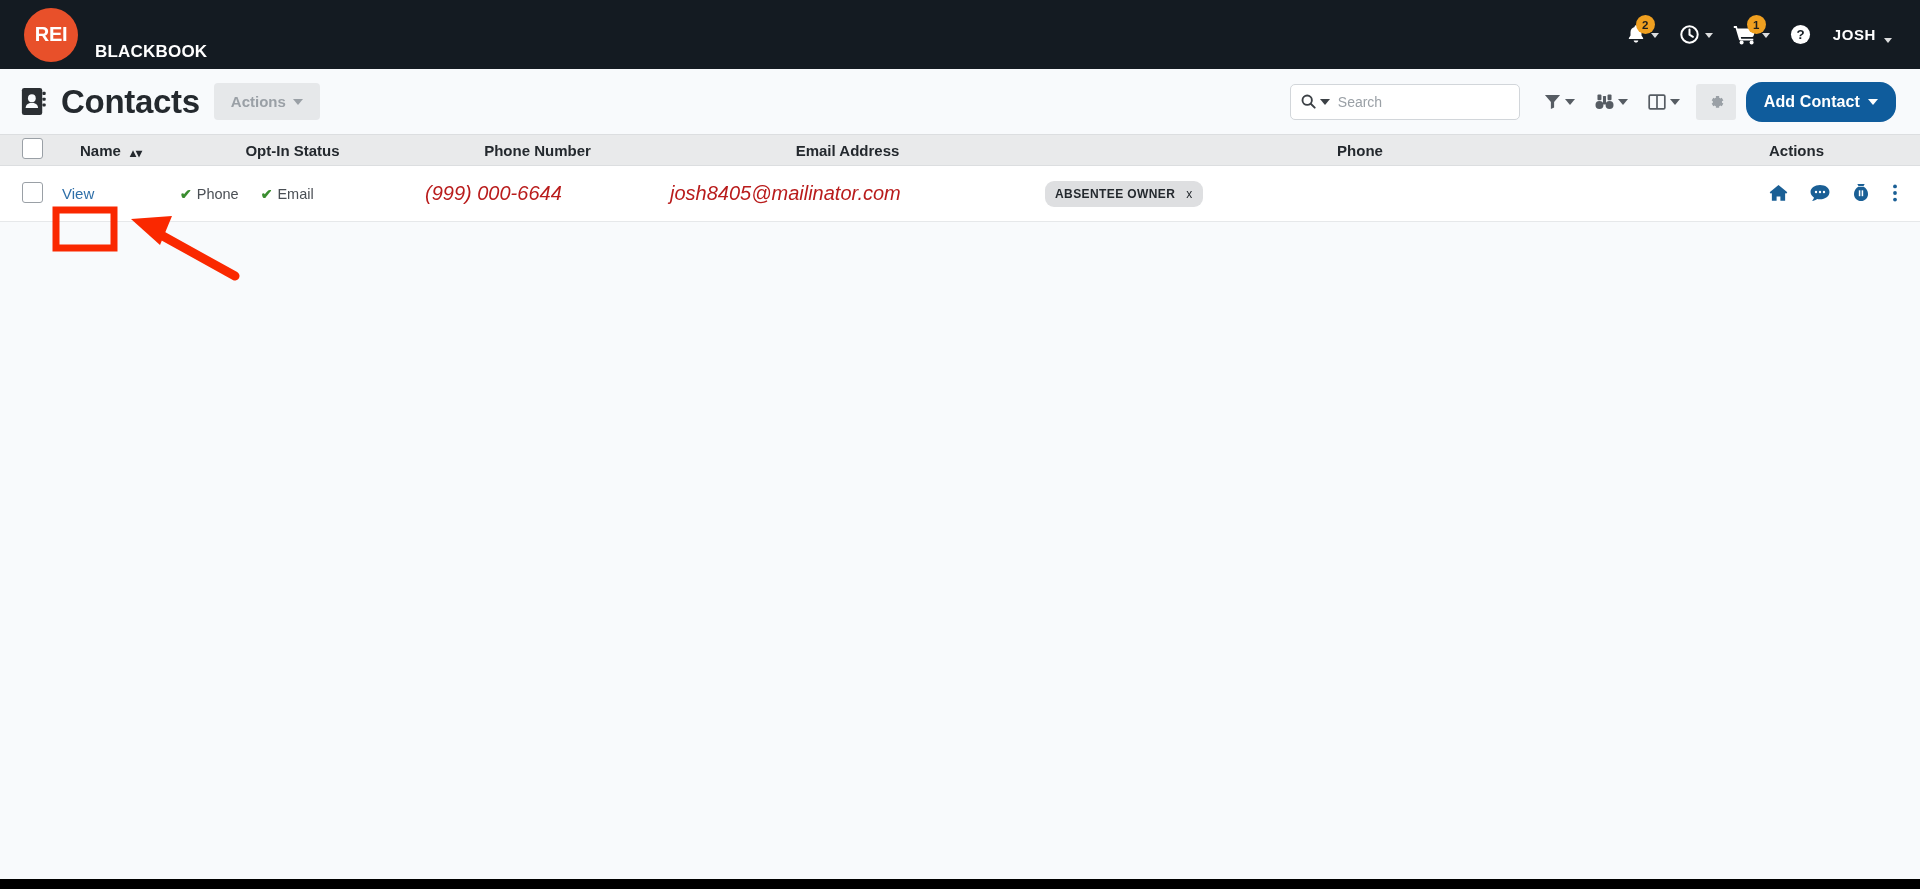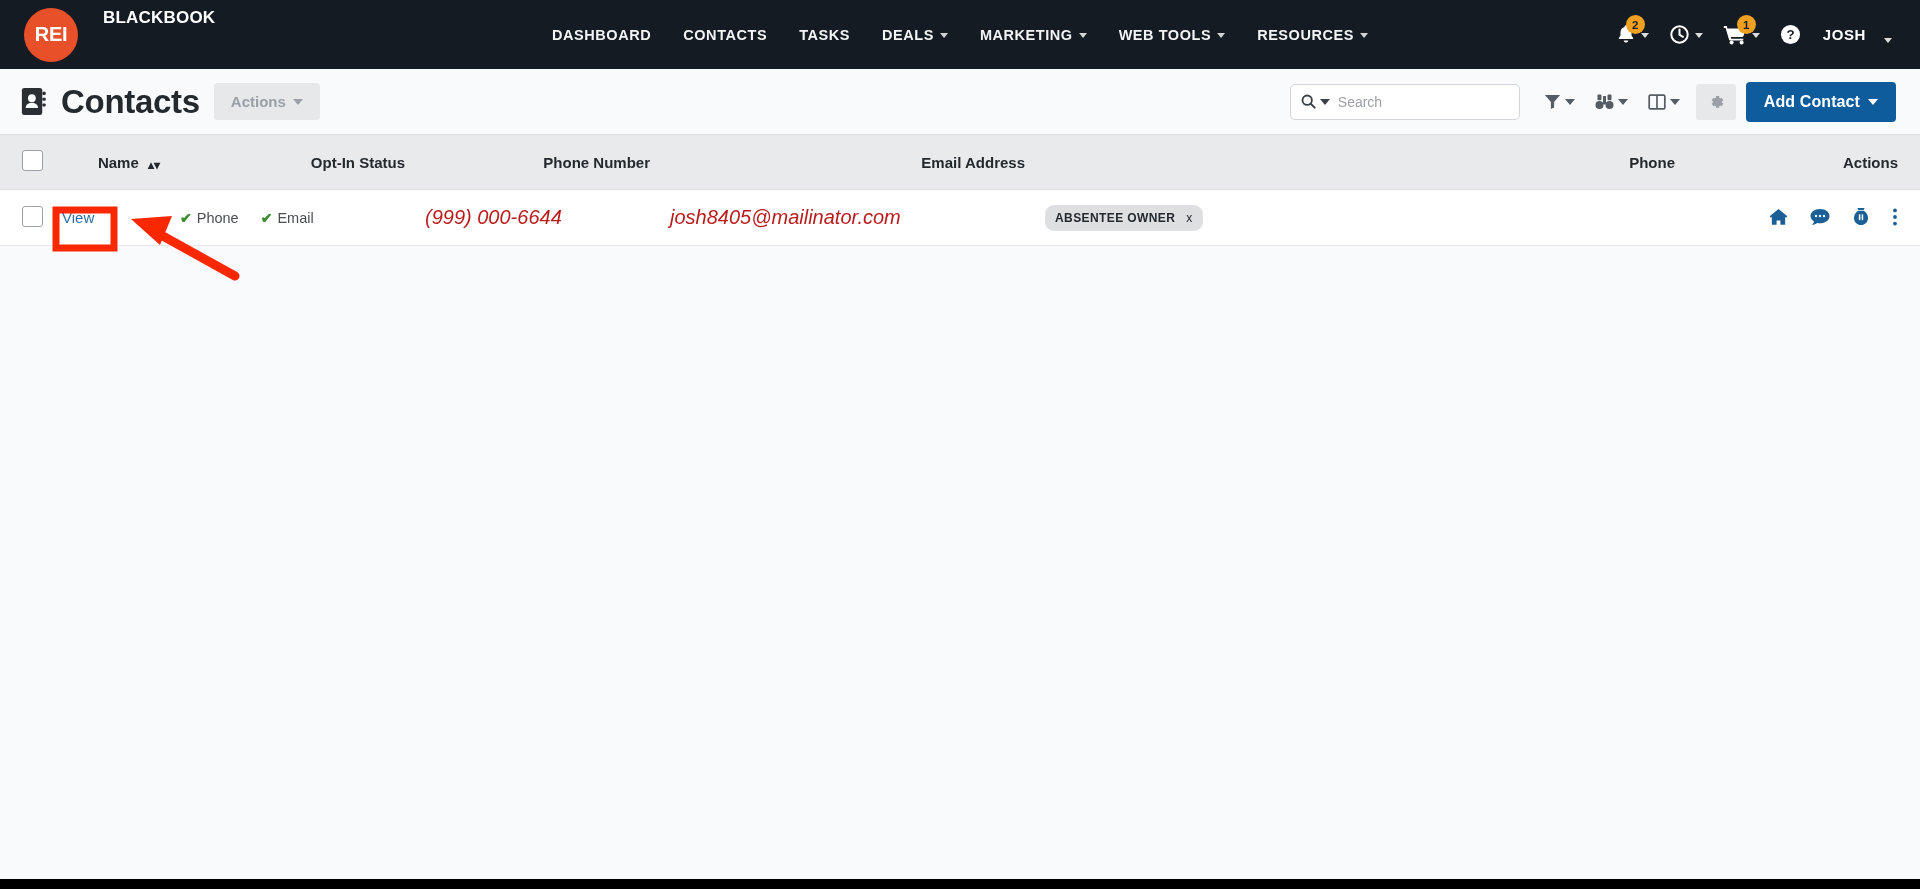--- a/index.html
+++ b/index.html
@@ -12,21 +12,21 @@
 
   
   .topnav {
     height: 69px;
     background: #141b22;
     display: flex;
     align-items: center;
     position: relative;
     padding: 0 24px;
   }
-  .brand { display: flex; align-items: flex-start; gap: 16px; margin-left: 0px; }
+  .brand { display: flex; align-items: flex-end; gap: 8px; margin-left: 0px; }
   .brand-badge {
     width: 54px; height: 54px; border-radius: 50%;
     background: #e8502a;
     display: flex; align-items: center; justify-content: center;
     color: #ffffff; font-weight: bold; font-size: 20px; letter-spacing: -0.3px;
   }
   .brand-name {
     color: #ffffff; font-weight: bold; font-size: 17px;
     letter-spacing: 0.2px; margin-left: 9px;
   }
@@ -71,21 +71,21 @@
     min-width: 19px; height: 19px;
     border-radius: 50%;
     background: #f0a020; color: #1d1d1d;
     font-size: 11.5px; font-weight: bold;
     display: flex; align-items: center; justify-content: center;
     padding: 0 4px;
   }
   .username {
     color: #ffffff; font-size: 15px; font-weight: bold;
     letter-spacing: 0.6px;
-    display: inline-flex; align-items: flex-end; gap: 18px;
+    display: inline-flex; align-items: flex-end; gap: 8px;
     padding: 6px 4px 6px 10px;
   }
 
   
   .pagehead {
     height: 65px;
     display: flex; align-items: center;
     padding: 0 24px 0 18px;
     background: #f8fafc;
   }
@@ -151,36 +151,36 @@
     background: #e6e8ea;
     width: 40px; height: 36px;
     border: none; border-radius: 3px;
     display: inline-flex; align-items: center; justify-content: center;
     color: #9aa0a6;
     margin: 0 10px 0 6px;
     cursor: pointer;
   }
   .add-btn {
     background: #0f5c9c; color: #ffffff;
-    border: none; border-radius: 4px;
+    border: none; border-radius: 16px;
     font-size: 16px; font-weight: bold;
     padding: 11px 18px;
     display: inline-flex; align-items: center; gap: 8px;
     font-family: inherit;
     cursor: pointer;
     letter-spacing: 0.1px;
     justify-content: flex-end;
   }
 
   
   .tbl { width: 100%; border-collapse: collapse; table-layout: fixed; }
   .tbl thead th {
     background: #e9eaeb;
-    height: 55px;
-    text-align: right;
+    height: 31px;
+    text-align: center;
     font-size: 15px; font-weight: bold; color: #24292e;
     padding: 0 10px;
     vertical-align: middle;
     border-top: 1px solid #dcdee0;
     border-bottom: 1px solid #dcdee0;
   }
   .tbl tbody td {
     height: 56px;
     font-size: 14.5px;
     padding: 0 10px;
@@ -248,47 +248,20 @@
 </head>
 <body>
 
 <div class="topnav">
 
   <div class="brand">
     <div class="brand-badge">REI</div>
     <div class="brand-name">BLACKBOOK</div>
   </div>
 
-  <nav class="mainmenu">
-    <a href="#">
-        <span>DASHBOARD</span>
-      </a>
-    <a href="#">
-        <span>CONTACTS</span>
-      </a>
-    <a href="#">
-        <span>TASKS</span>
-      </a>
-    <a href="#">
-        <span>DEALS</span>
-        <i class="caret-s"></i>
-      </a>
-    <a href="#">
-        <span>MARKETING</span>
-        <i class="caret-s"></i>
-      </a>
-    <a href="#">
-        <span>WEB TOOLS</span>
-        <i class="caret-s"></i>
-      </a>
-    <a href="#">
-        <span>RESOURCES</span>
-        <i class="caret-s"></i>
-      </a>
-  </nav>
 
   <div class="nav-right">
 
     <div class="nav-ico">
       <svg width="20" height="21" viewBox="0 0 20 21" fill="currentColor">
         <path d="M10 1.2c-.8 0-1.4.6-1.4 1.3v.6C6.2 3.6 4.5 5.7 4.5 8.2v3.3L2.9 14c-.3.5 0 1.1.6 1.1h13c.6 0 .9-.6.6-1.1l-1.6-2.5V8.2c0-2.5-1.7-4.6-4.1-5.1v-.6c0-.7-.6-1.3-1.4-1.3z"></path>
         <path d="M7.7 16.4c.2 1.3 1.2 2.2 2.3 2.2s2.1-.9 2.3-2.2H7.7z"></path>
       </svg>
       <span class="badge">2</span>
       <i class="caret-s"></i>

